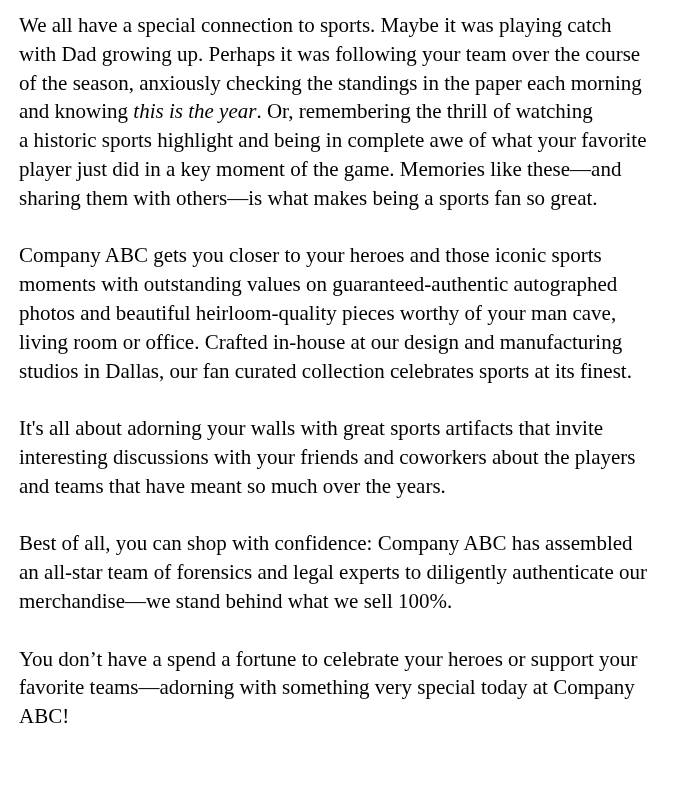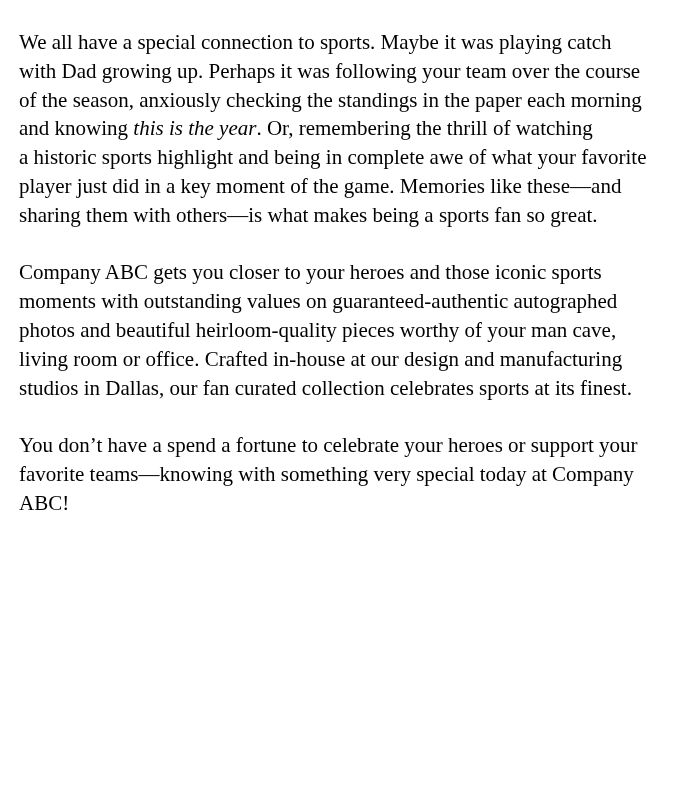--- a/index.html
+++ b/index.html
@@ -9,21 +9,21 @@
   }
   body {
     width: 685px;
     height: 793px;
     overflow: hidden;
   }
   .page {
     box-sizing: border-box;
     width: 685px;
     height: 793px;
-    padding: 28px 18px 0 19px;
+    padding: 11px 18px 0 19px;
     font-family: "Liberation Serif", "DejaVu Serif", serif;
     font-size: 21px;
     line-height: 28.8px;
     color: #000000;
     background: #ffffff;
   }
   .page p {
     margin: 0 0 28.8px 0;
   }
   .page p:last-child {
@@ -34,15 +34,17 @@
     text-align: center;
   }
 </style>
 </head>
 <body>
 
 <div class="page">
   <div id="doc-body">
       <p><span>We all have a special connection to sports. Maybe it was playing catch</span><br><span>with Dad growing up. Perhaps it was following your team over the course</span><br><span>of the season, anxiously checking the standings in the paper each morning</span><br><span>and knowing </span><span class="seg-italic">this is the year</span><span>. Or, remembering the thrill of watching</span><br><span>a historic sports highlight and being in complete awe of what your favorite</span><br><span>player just did in a key moment of the game. Memories like these—and</span><br><span>sharing them with others—is what makes being a sports fan so great.</span></p>
       <p><span>Company ABC gets you closer to your heroes and those iconic sports</span><br><span>moments with outstanding values on guaranteed-authentic autographed</span><br><span>photos and beautiful heirloom-quality pieces worthy of your man cave,</span><br><span>living room or office. Crafted in-house at our design and manufacturing</span><br><span>studios in Dallas, our fan curated collection celebrates sports at its finest.</span></p>
-      <p><span>You don’t have a spend a fortune to celebrate your heroes or support your</span><br><span>favorite teams—knowing with something very special today at Company</span><br><span>ABC!</span></p>
+      <p><span>It's all about adorning your walls with great sports artifacts that invite</span><br><span>interesting discussions with your friends and coworkers about the players</span><br><span>and teams that have meant so much over the years.</span></p>
+      <p><span>Best of all, you can shop with confidence: Company ABC has assembled</span><br><span>an all-star team of forensics and legal experts to diligently authenticate our</span><br><span>merchandise—we stand behind what we sell 100%.</span></p>
+      <p><span>You don’t have a spend a fortune to celebrate your heroes or support your</span><br><span>favorite teams—adorning with something very special today at Company</span><br><span>ABC!</span></p>
     </div>
 </div>
 
 </body></html>

